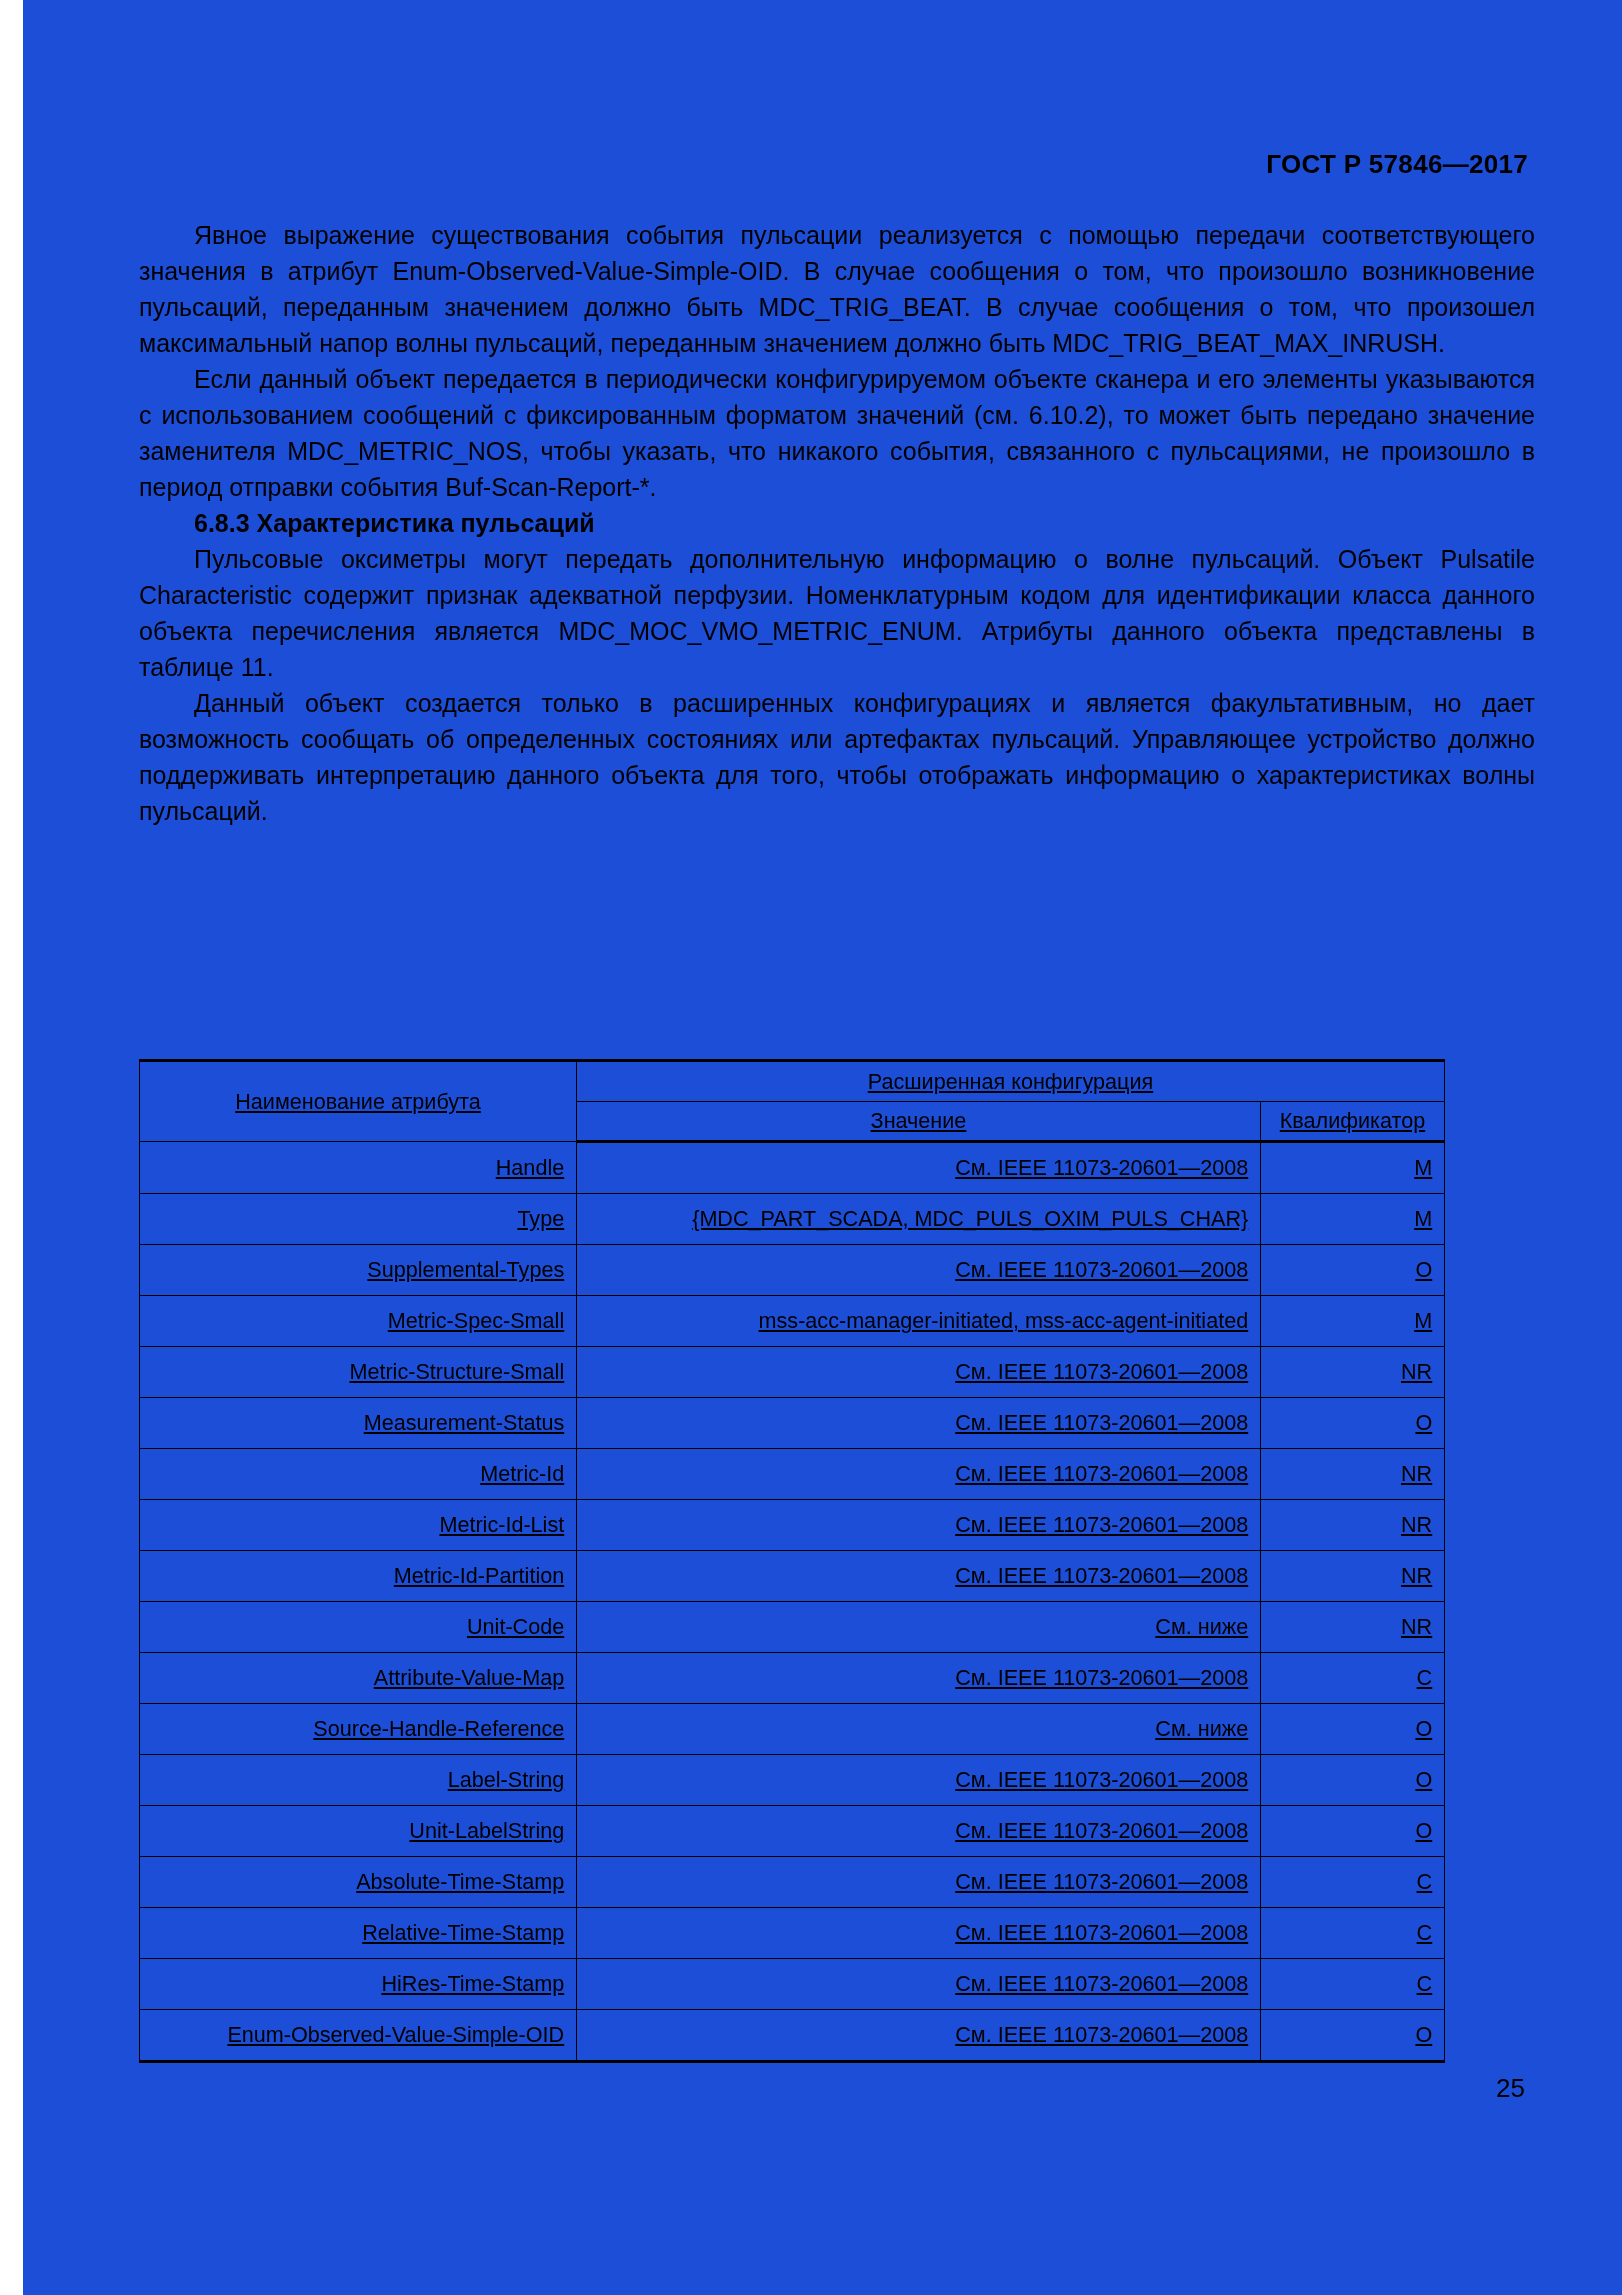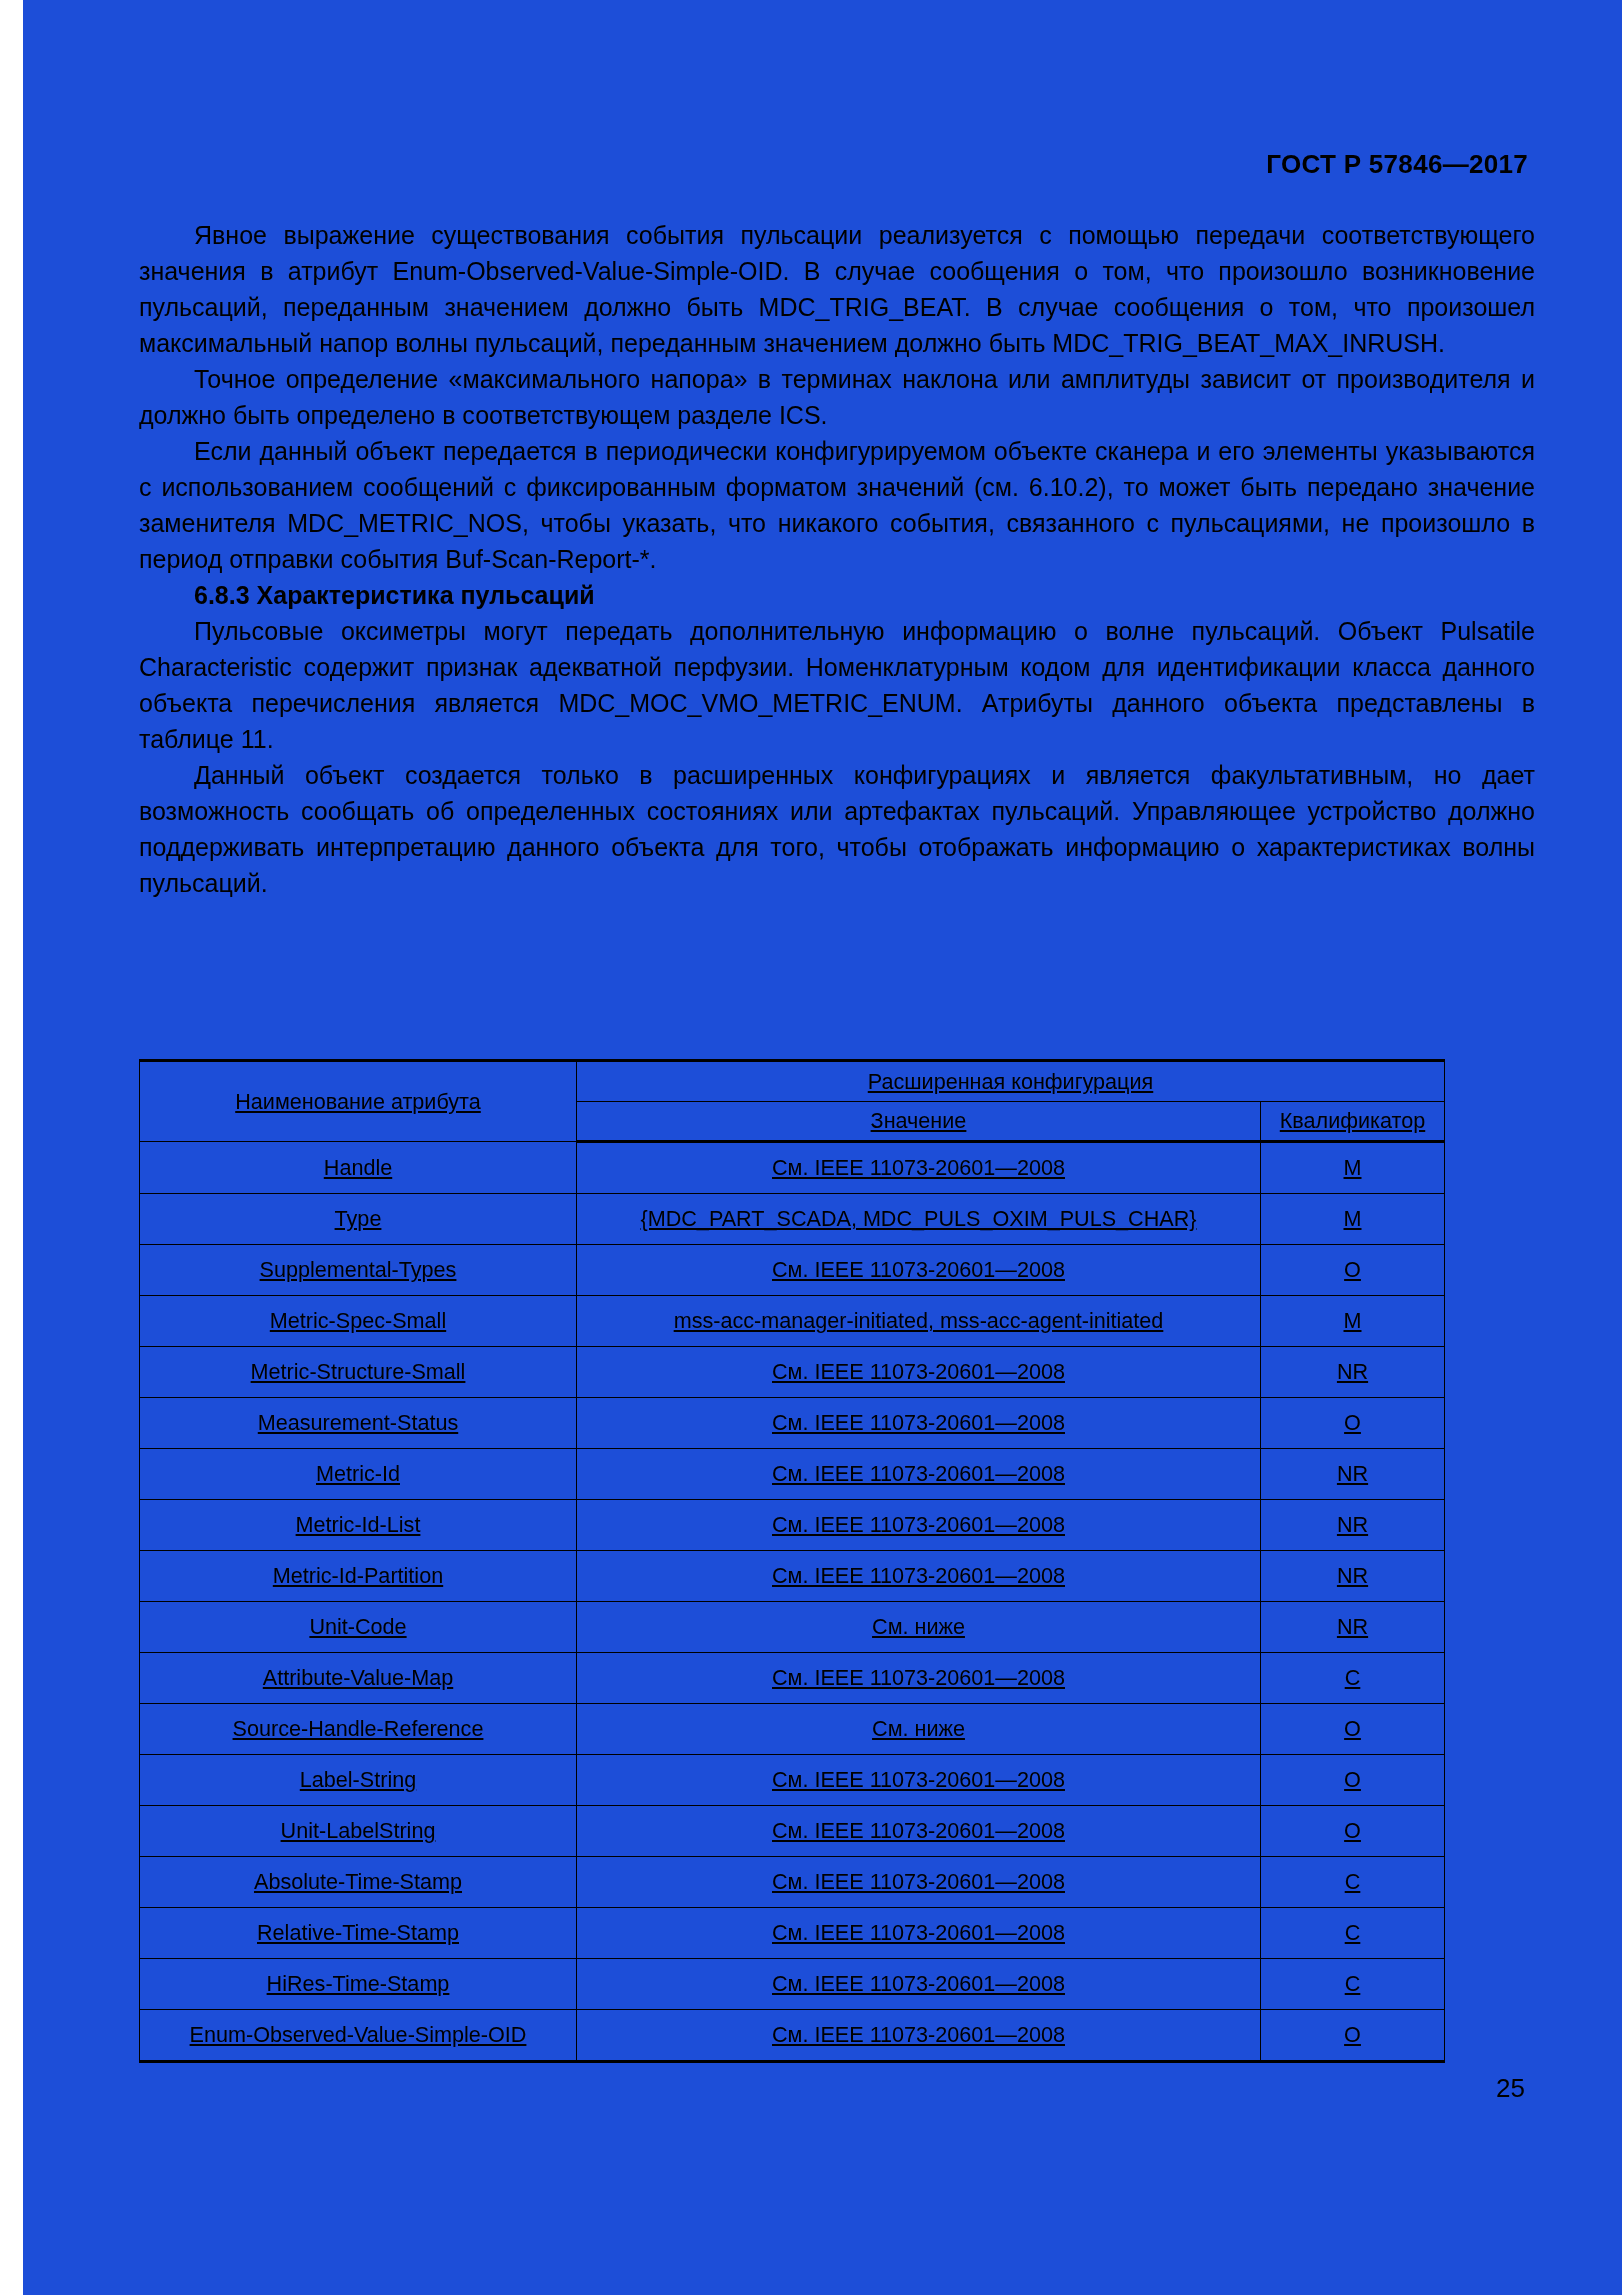--- a/index.html
+++ b/index.html
@@ -91,21 +91,21 @@
   }
   table.attr-table thead th {
     text-align: center;
     height: 38px;
   }
   table.attr-table thead th.col-name {
     height: 79px;
   }
   table.attr-table tbody td {
     height: 50px;
-    text-align: center;
+    text-align: right;
   }
   .c1 { width: 437px; }
   .c2 { width: 684px; }
   .c3 { width: 184px; }
 
   
   table.attr-table {
     border-top: 3.3px solid #000;
     border-bottom: 3.3px solid #000;
     text-decoration: underline;
@@ -124,21 +124,20 @@
 </style>
 </head>
 <body>
 
 <div class="page">
 
   <div class="header">ГОСТ Р 57846—2017</div>
 
   <div class="content">
     <p class="body">Явное выражение существования события пульсации реализуется с помощью передачи соответствующего значения в атрибут Enum-Observed-Value-Simple-OID. В случае сообщения о том, что произошло возникновение пульсаций, переданным значением должно быть MDC_TRIG_BEAT. В случае сообщения о том, что произошел максимальный напор волны пульсаций, переданным значением должно быть MDC_TRIG_BEAT_MAX_INRUSH.</p>
-    <p class="body">Точное определение «максимального напора» в терминах наклона или амплитуды зависит от производителя и должно быть определено в соответствующем разделе ICS.</p>
     <p class="body">Если данный объект передается в периодически конфигурируемом объекте сканера и его элементы указываются с использованием сообщений с фиксированным форматом значений (см. 6.10.2), то может быть передано значение заменителя MDC_METRIC_NOS, чтобы указать, что никакого события, связанного с пульсациями, не произошло в период отправки события Buf-Scan-Report-*.</p>
 
     <h3 class="heading">6.8.3 Характеристика пульсаций</h3>
 
     <p class="body">Пульсовые оксиметры могут передать дополнительную информацию о волне пульсаций. Объект Pulsatile Characteristic содержит признак адекватной перфузии. Номенклатурным кодом для идентификации класса данного объекта перечисления является MDC_MOC_VMO_METRIC_ENUM. Атрибуты данного объекта представлены в таблице 11.</p>
     <p class="body">Данный объект создается только в расширенных конфигурациях и является факультативным, но дает возможность сообщать об определенных состояниях или артефактах пульсаций. Управляющее устройство должно поддерживать интерпретацию данного объекта для того, чтобы отображать информацию о характеристиках волны пульсаций.</p>
   </div>
 
 
   <table class="attr-table">

